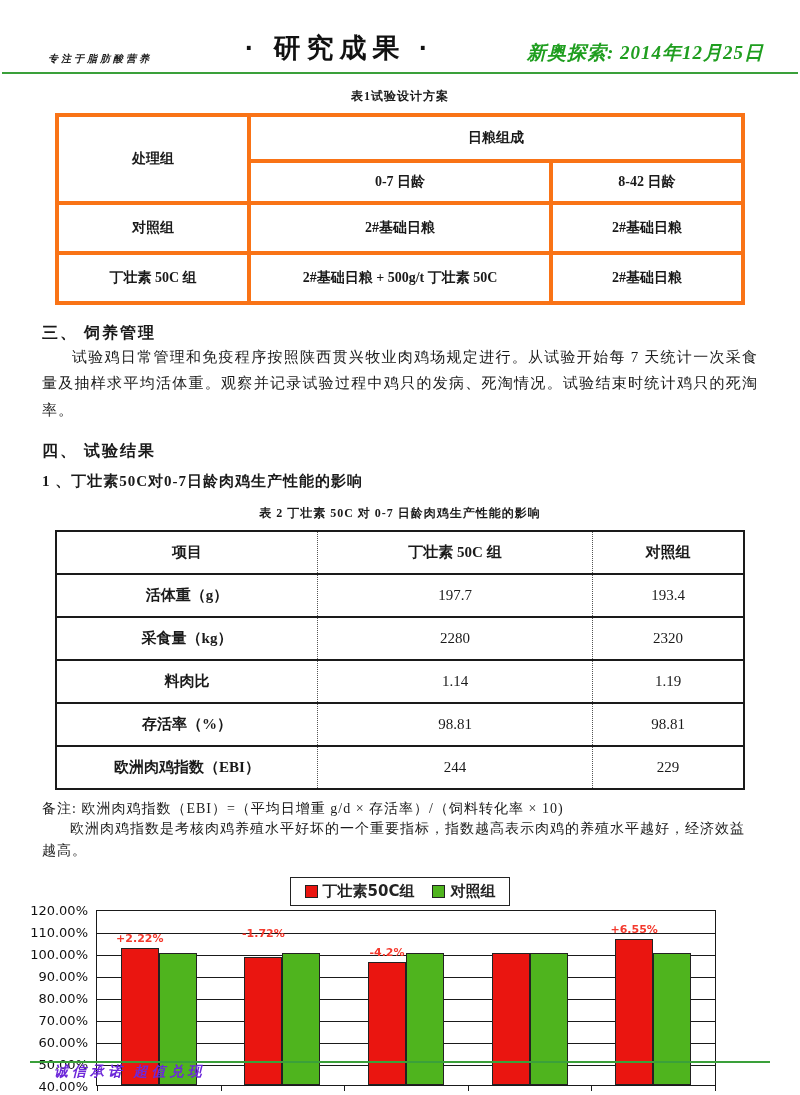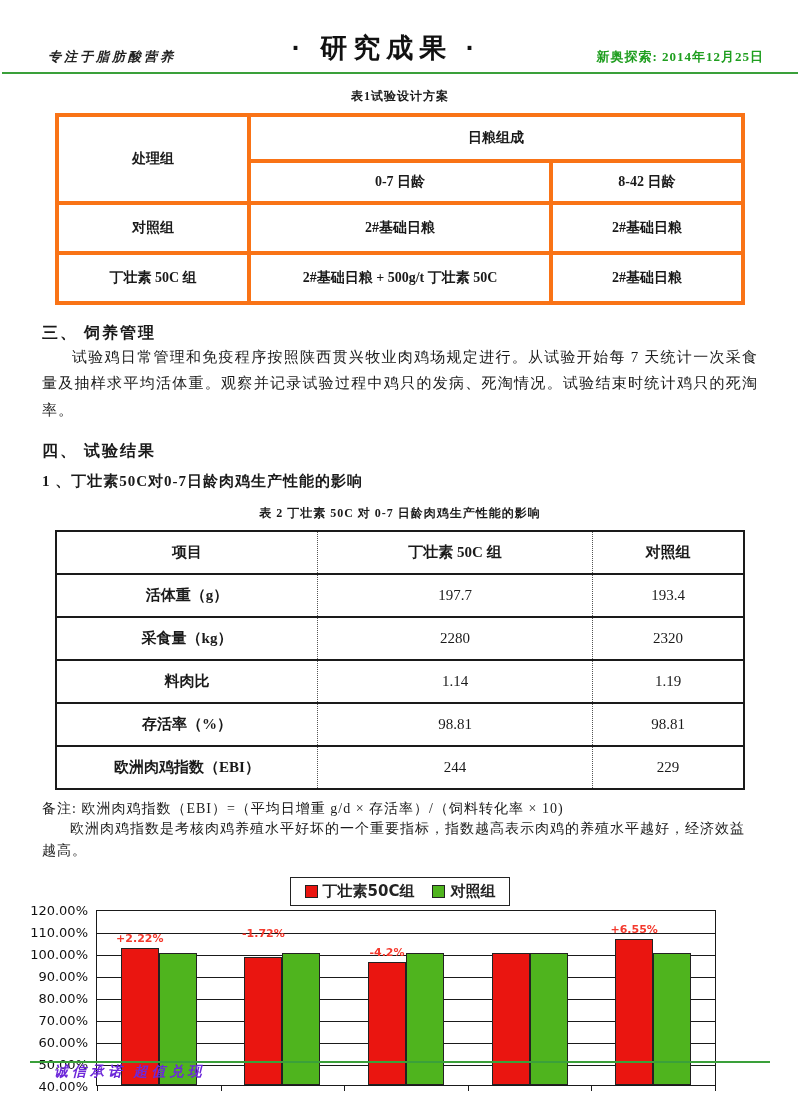--- a/index.html
+++ b/index.html
@@ -8,29 +8,29 @@
     width:800px; height:1095px; margin:0 auto; background:#ffffff;
     position:relative; overflow:hidden; color:#1a1a1a;
   }
   
   .header {
     display:flex; align-items:flex-end; justify-content:space-between;
     padding:30px 28px 6px 28px; border-bottom:2px solid #3aa03a;
     margin:0 2px;
   }
   .header .slogan-left {
-    font-style:italic; font-weight:bold; font-size:13px; letter-spacing:3px;
+    font-style:italic; font-weight:bold; font-size:10px; letter-spacing:3px;
     color:#222; padding-left:18px;
   }
   .header .title-center {
     font-weight:bold; font-size:27px; letter-spacing:6px; color:#111;
     font-family:"Liberation Sans", sans-serif;
   }
   .header .date-right {
-    font-weight:bold; font-size:13px; letter-spacing:1px;
+    font-style:italic; font-weight:bold; font-size:19px; letter-spacing:1px;
     color:#1f9e1f; padding-right:6px;
   }
   
   .tbl-caption {
     text-align:center; font-weight:bold; font-size:12px; letter-spacing:1px;
     margin:14px 0 8px 0;
   }
   
   table { border-collapse:collapse; }
   .t1 { width:690px; margin:0 auto; border:2px solid #1a1a1a; }

